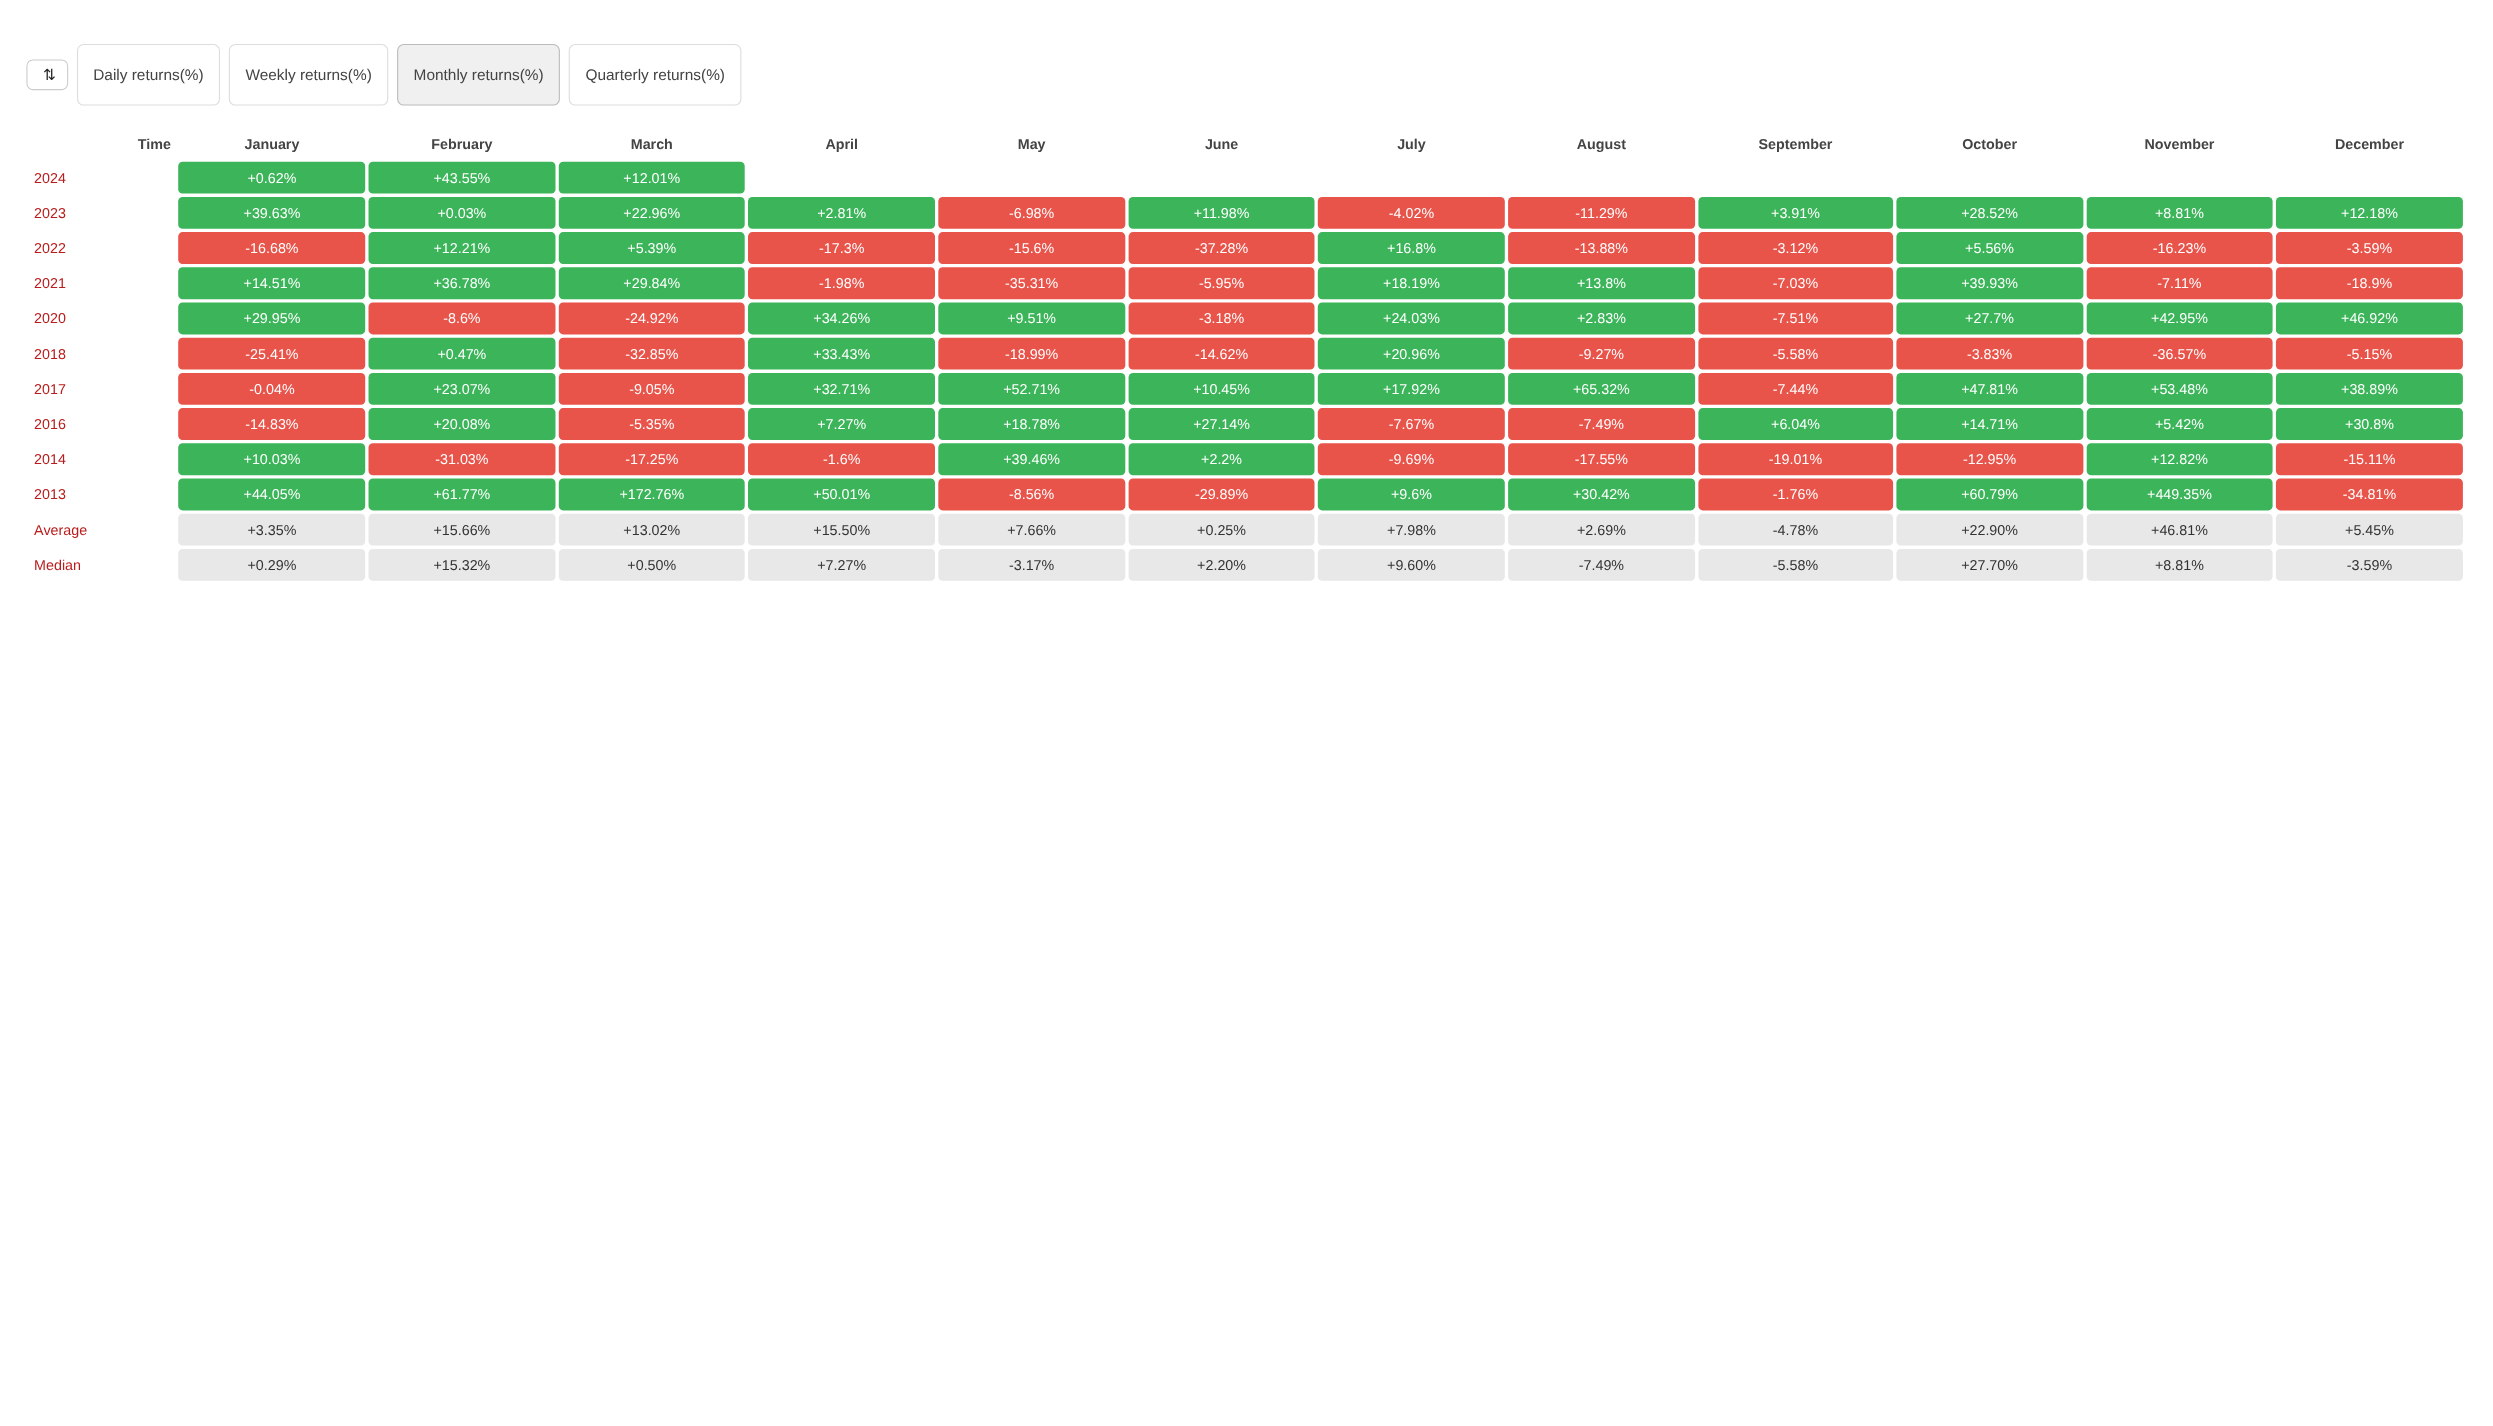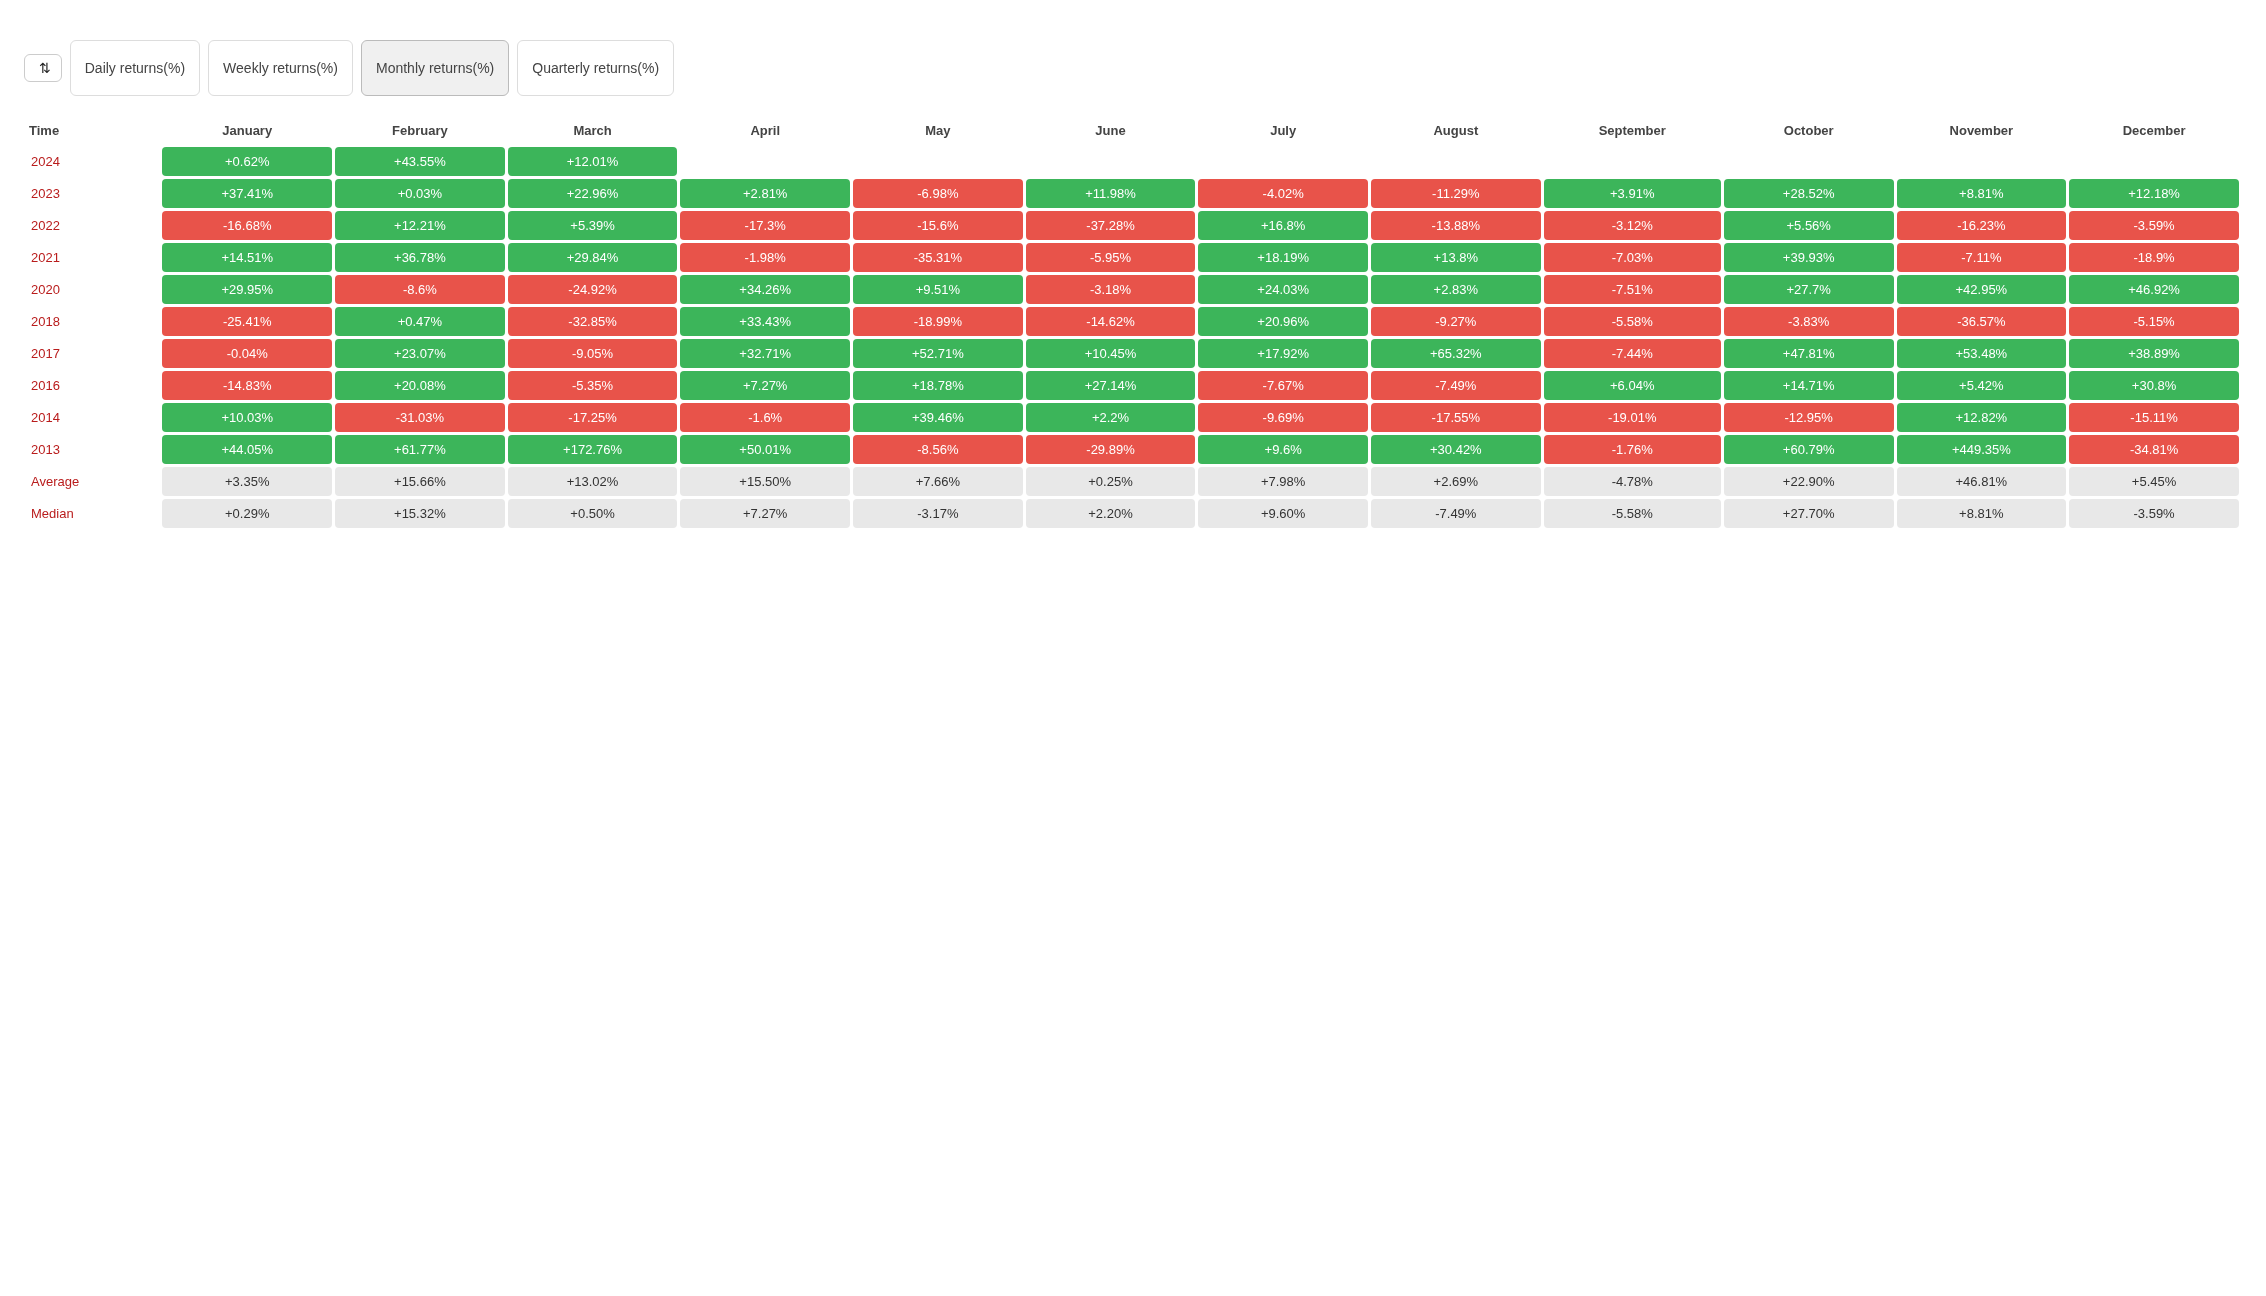--- a/index.html
+++ b/index.html
@@ -54,21 +54,21 @@
       font-size: 13px;
       width: 100%;
     }
     th {
       font-weight: 600;
       color: #444;
       padding: 6px 4px;
       text-align: center;
       white-space: nowrap;
     }
-    th.time-col { text-align: left; padding-left: 2px; }
+    th.time-col { text-align: right; padding-left: 2px; }
     td {
       text-align: center;
       padding: 7px 4px;
       border-radius: 4px;
       font-weight: 500;
       white-space: nowrap;
       min-width: 72px;
     }
     td.year-label {
       text-align: left;
@@ -135,21 +135,21 @@
           <td class="empty"></td>
           <td class="empty"></td>
           <td class="empty"></td>
           <td class="empty"></td>
           <td class="empty"></td>
           <td class="empty"></td>
           <td class="empty"></td>
         </tr>
         <tr>
           <td class="year-label">2023</td>
-          <td class="green">+37.41%</td>
+          <td class="green">+39.63%</td>
           <td class="green">+0.03%</td>
           <td class="green">+22.96%</td>
           <td class="green">+2.81%</td>
           <td class="red">-6.98%</td>
           <td class="green">+11.98%</td>
           <td class="red">-4.02%</td>
           <td class="red">-11.29%</td>
           <td class="green">+3.91%</td>
           <td class="green">+28.52%</td>
           <td class="green">+8.81%</td>

